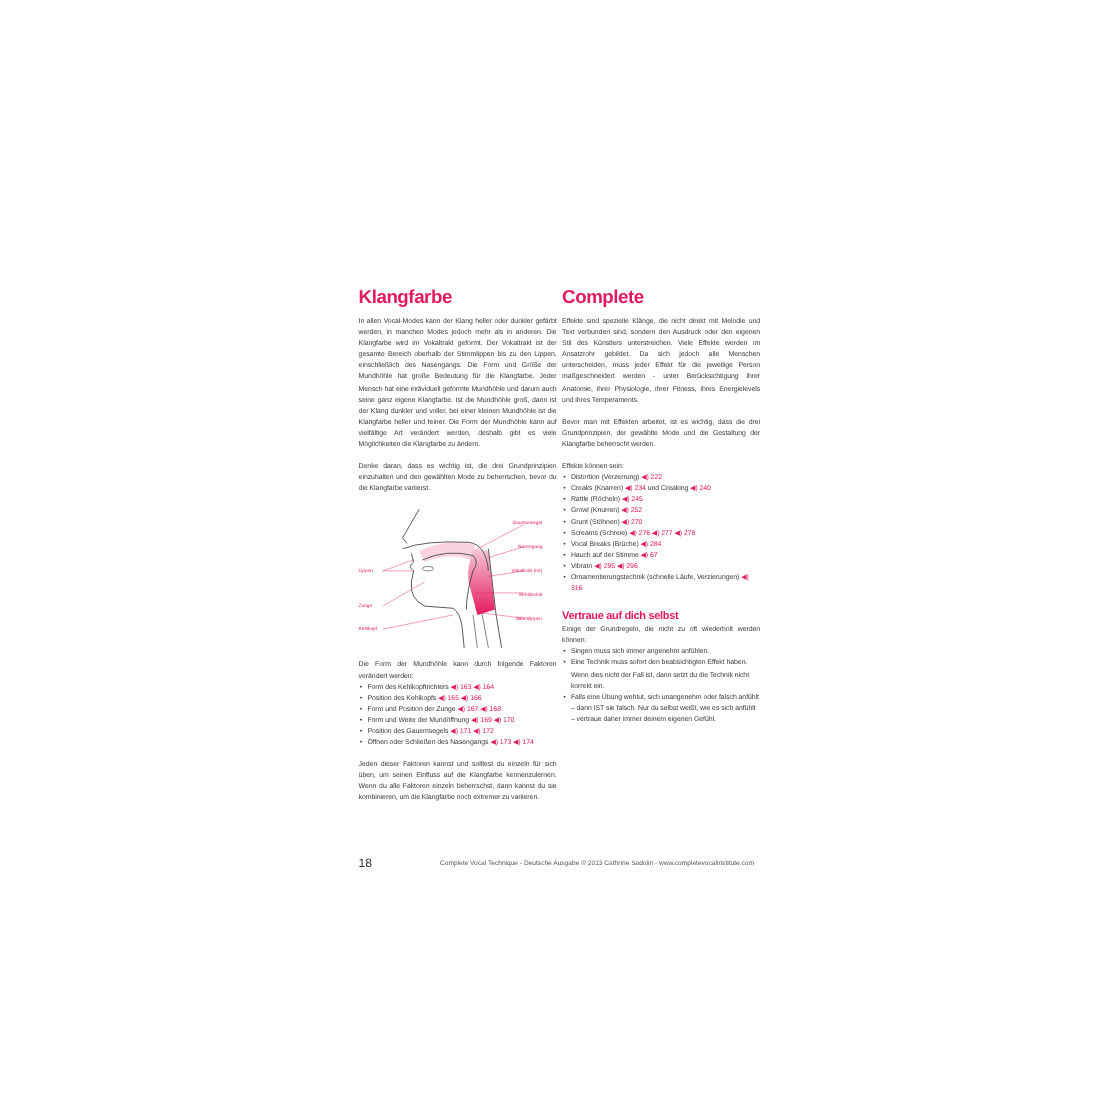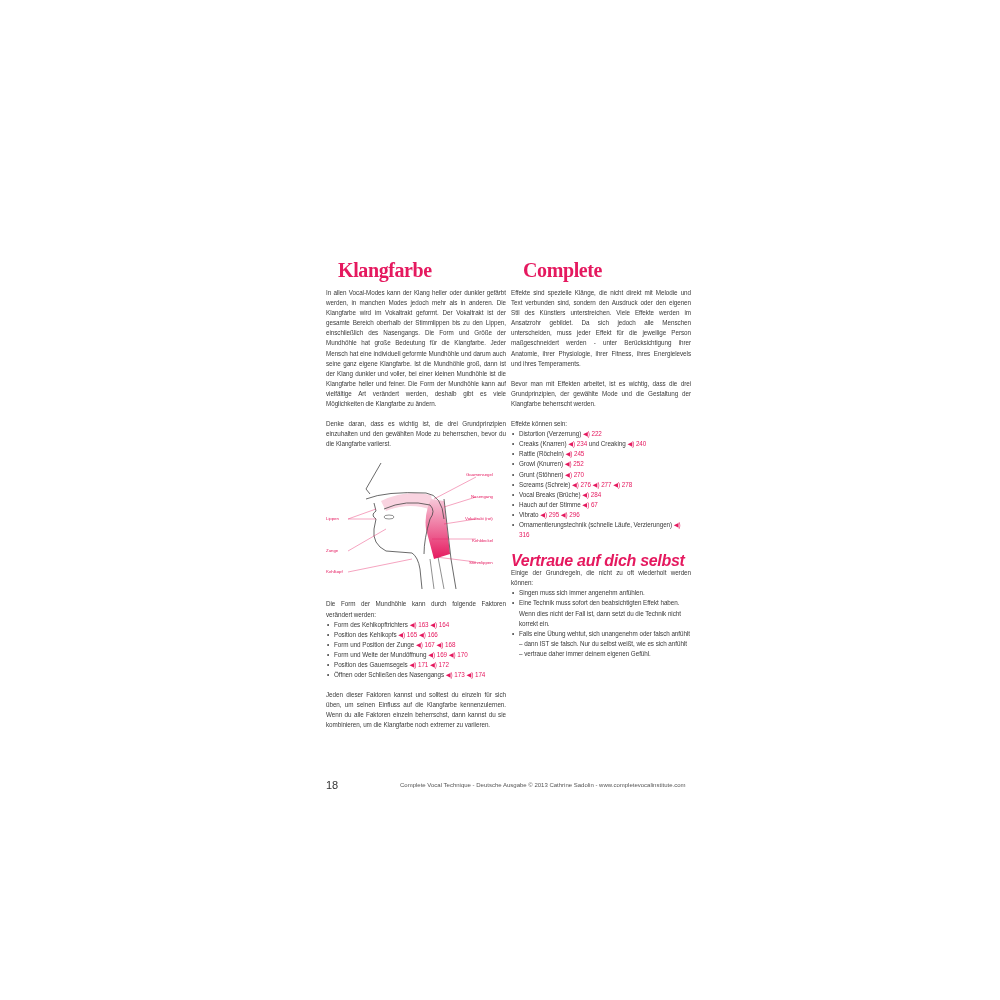--- a/index.html
+++ b/index.html
@@ -1,21 +1,21 @@
 <!DOCTYPE html>
 <html><head>
 <meta charset="utf-8">
 <style>
   html, body { margin:0; padding:0; background:#ffffff; }
   body { width:1000px; height:1000px; position:relative; font-family:"Liberation Sans", sans-serif; color:#3a3a3a; overflow:hidden; }
   .col { position:absolute; width:180px; font-size:6.3px; line-height:10.1px; letter-spacing:-0.05px; }
   .col-left { left:326px; top:262px; }
   .col-right { left:511px; top:262px; }
-  h1 { color:#e5195f; font-family:Liberation Serif, serif; font-weight:bold; font-size:20px; margin:0 0 10px 12px; letter-spacing:-0.4px; line-height:16px; }
-  h2 { color:#e5195f; font-family:"Liberation Sans", sans-serif; font-weight:bold; font-size:16px; margin:0; letter-spacing:-0.3px; line-height:14px;font-style:italic; }
+  h1 { color:#e5195f; font-family:Liberation Sans, sans-serif; font-weight:bold; font-size:17px; margin:0 0 10px 0; letter-spacing:-0.4px; line-height:16px; }
+  h2 { color:#e5195f; font-family:"Liberation Sans", sans-serif; font-weight:bold; font-size:10px; margin:0; letter-spacing:-0.3px; line-height:14px; }
   p { margin:0 0 10px 0; text-align:justify; }
   ul { list-style:none; margin:0 0 10px 0; padding:0; }
   li { position:relative; padding-left:8px; }
   li::before { content:"•"; position:absolute; left:1px; }
   .ref { color:#e5195f; }
   .diagram { position:relative; width:180px; height:130px; margin:4px 0 10px 0; }
   .dlabel { position:absolute; color:#e5195f; font-size:4.4px; line-height:5px; white-space:nowrap; }
   .footer { position:absolute; top:782px; left:326px; width:360px; font-size:6px; color:#555; }
   .page-num { position:absolute; left:0; top:-3px; font-size:11px; color:#333; }
   .footer-text { position:absolute; left:74px; top:0; white-space:nowrap; }

